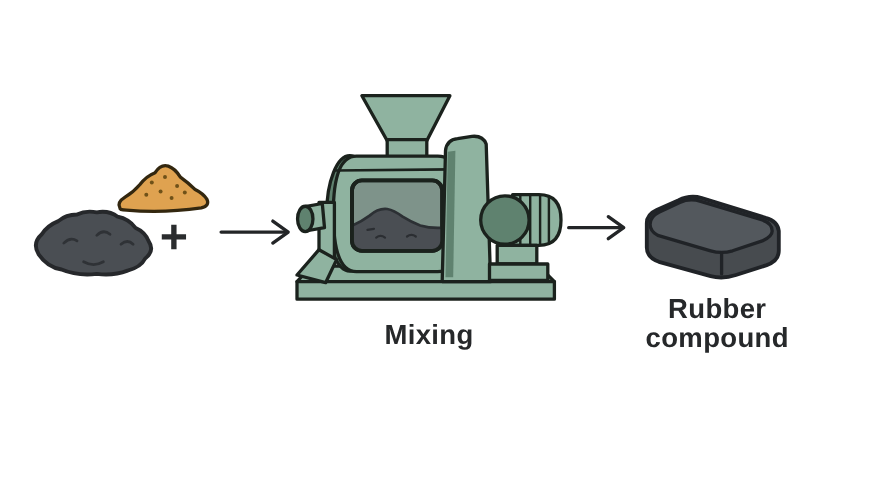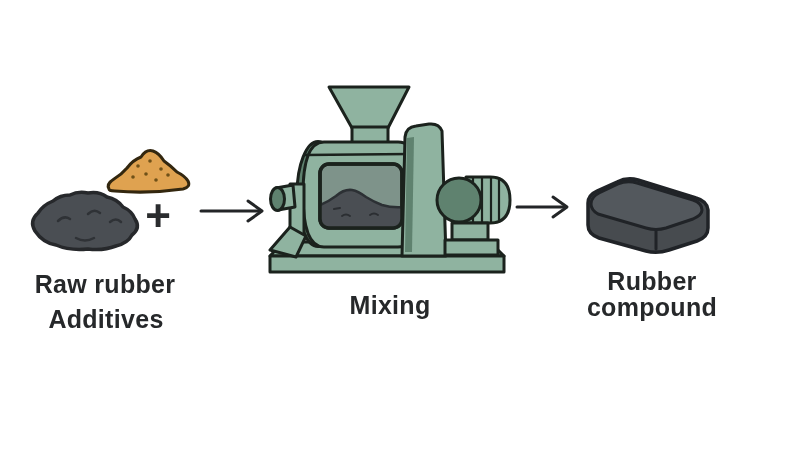--- a/index.html
+++ b/index.html
@@ -118,22 +118,20 @@
       <path d="M 553,197 L 567,207 L 553,217"></path>
     </g>
 
     <g>
       <path d="M 588,225 L 588,203 Q 588,195 597,191 L 617,182 Q 627,177 638,180 L 696,198 Q 707,201 708,210 L 708,228 Q 708,237 697,241 L 669,250 Q 657,254 646,251 L 599,238 Q 588,234 588,225 Z" fill="#474b4f" stroke="#202327" stroke-width="3.5" stroke-linejoin="round"></path>
       <path d="M 591,204 Q 591,197 599,193 L 618,184 Q 627,180 637,183 L 693,200 Q 702,203 702,210 Q 702,215 693,219 L 666,228 Q 656,231 646,228 L 598,214 Q 591,210 591,204 Z" fill="#53585d" stroke="#202327" stroke-width="3" stroke-linejoin="round"></path>
       <path d="M 656,231 L 656,249" fill="none" stroke="#202327" stroke-width="3" stroke-linecap="round"></path>
     </g>
   </svg>
 
-  <div class="label" style="left:5px; top:269px; width:200px;">Raw rubber</div>
 
-  <div class="label" style="left:6px; top:304px; width:200px;">Additives</div>
 
   <div class="plus">+</div>
 
   <div class="label" style="left:290px; top:290px; width:200px;">Mixing</div>
 
   <div class="label wrap2" style="left:577px; top:268px; width:150px;">Rubber compound</div>
 </div>
 
 </body></html>

